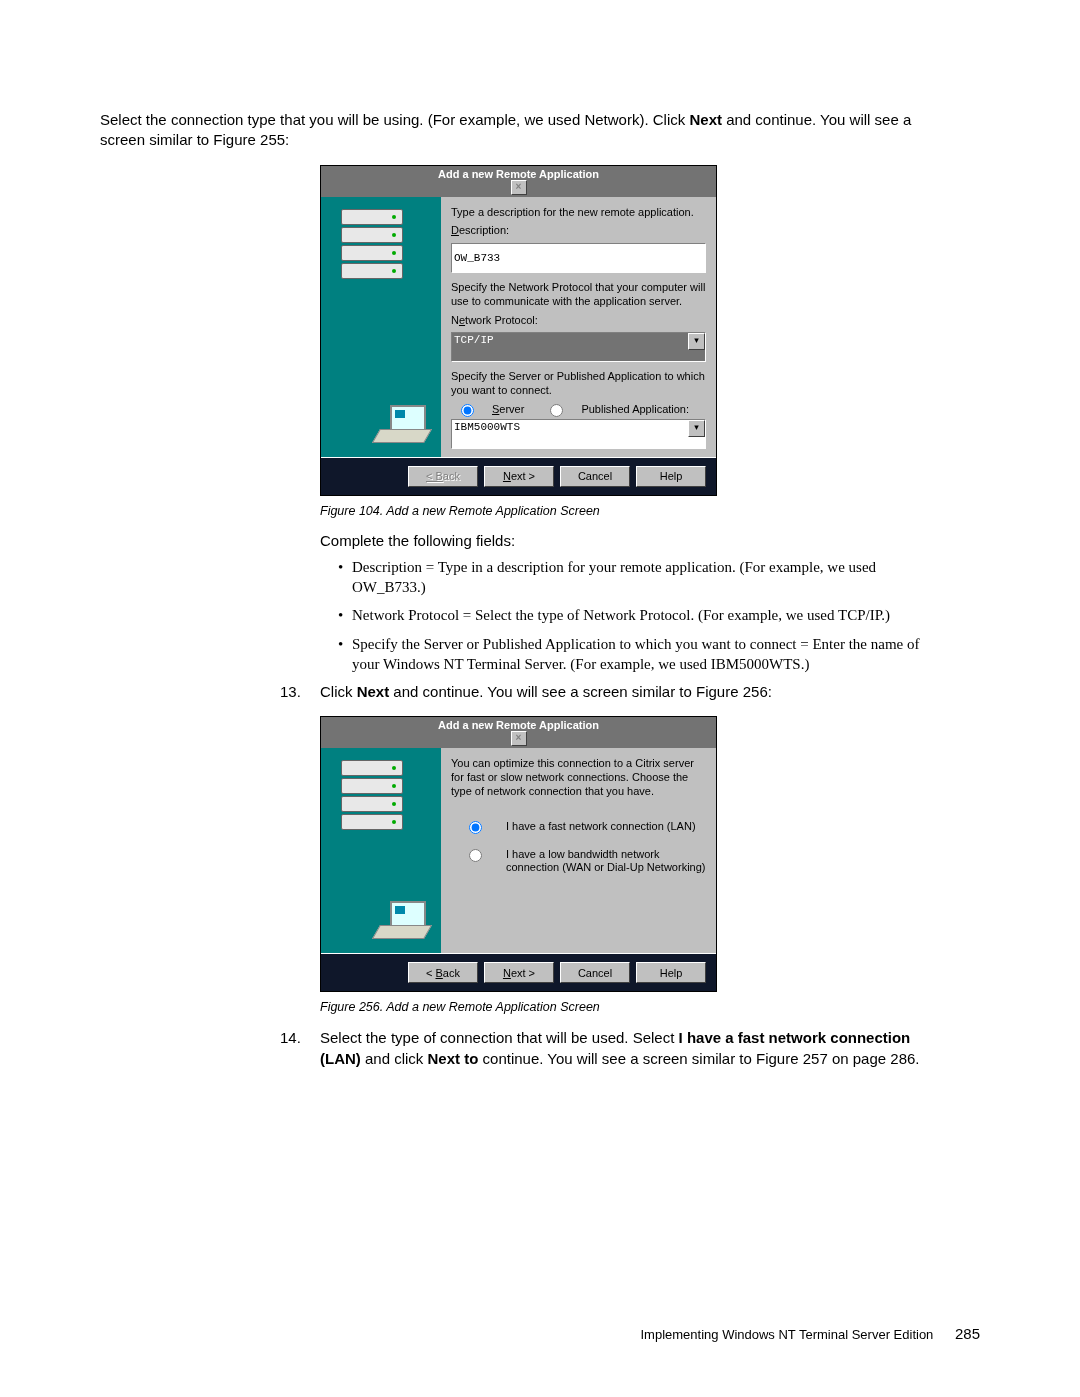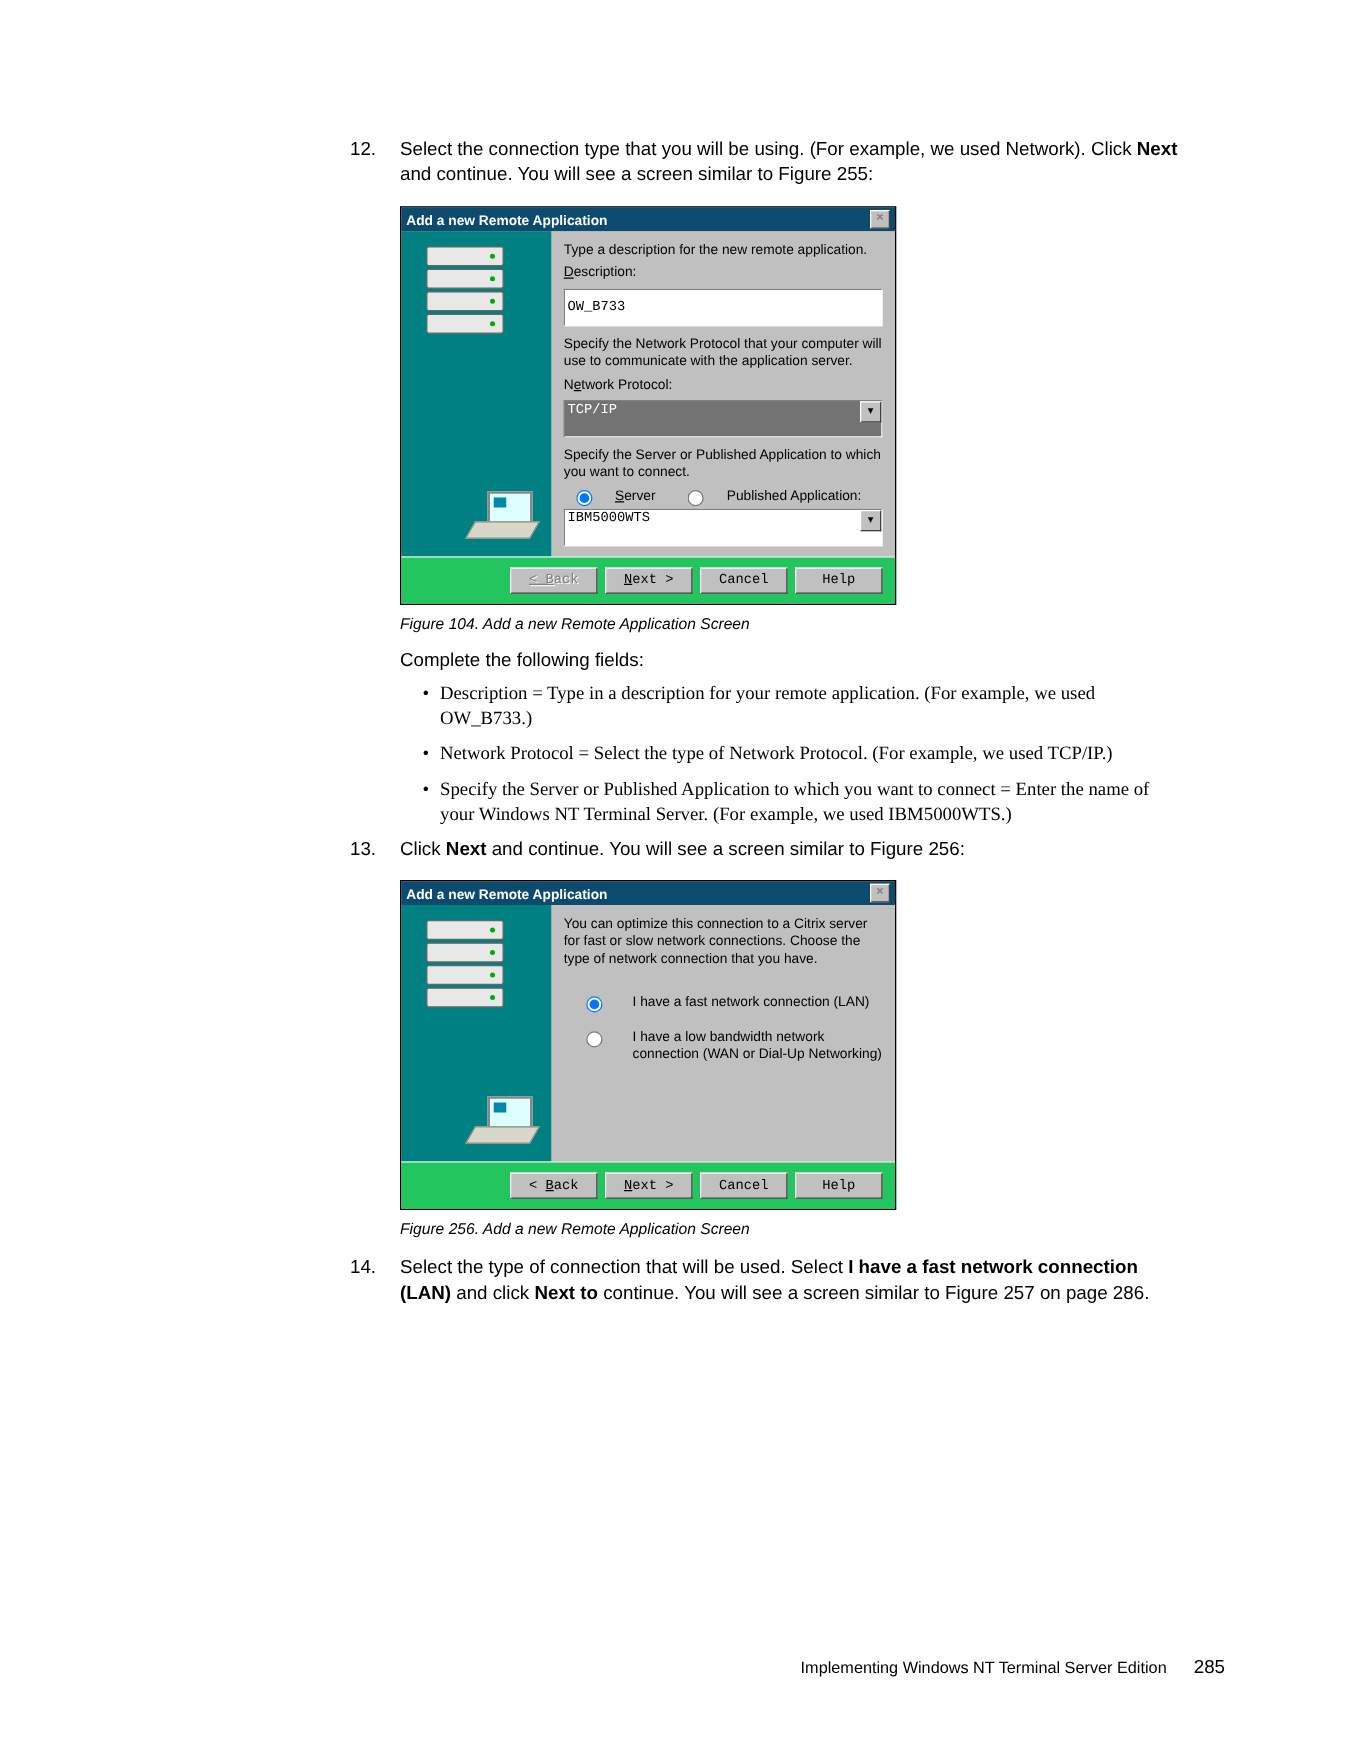--- a/index.html
+++ b/index.html
@@ -73,28 +73,29 @@
     margin-left: 220px;
     margin-top: 14px;
     margin-bottom: 4px;
     border: 1px solid #000;
     background: #c0c0c0;
     font-family: "MS Sans Serif", Tahoma, Arial, sans-serif;
     font-size: 11px;
     color: #000;
   }
   .titlebar {
-    background: #0c4a6e;
+    background: #737373;
     color: #fff;
     font-weight: bold;
     padding: 2px 4px;
     display: flex;
     justify-content: space-between;
-    align-items: flex-end;
+    align-items: center;
     font-size: 11px;
+    flex-direction: column;
   }
   .titlebar .closebox {
     width: 14px; height: 13px;
     background: #c0c0c0;
     border: 1px solid #fff;
     border-right-color:#404040; border-bottom-color:#404040;
     color:#808080;
     font-size:10px; line-height:11px; text-align:center;
     font-weight:bold;
   }
@@ -139,22 +140,21 @@
   }
   .radio-row { margin: 2px 0; display:flex; align-items:flex-start; gap:16px;}
   .radio-row input {margin:1px 2px 0 0; flex-shrink:0;}
   .radio-row label {line-height:1.25;}
   .dlg-buttons {
     border-top: 1px solid #fff;
     padding: 8px 10px;
     display:flex;
     justify-content:flex-end;
     gap:6px;
-    background:#22c55e;
-    font-family:Liberation Mono, monospace;
+    background:#0f172a;
   }
   .win-button {
     width: 70px;
     height: 21px;
     background:#c0c0c0;
     border:1px solid #fff;
     border-right-color:#404040;
     border-bottom-color:#404040;
     font-family:inherit;
     font-size:11px;
@@ -180,21 +180,20 @@
     background:#d8d8c8; border:1px solid #888;
     transform: skewX(-30deg);
   }
 </style>
 </head>
 <body>
 
 <div class="page">
 
   <div class="step">
-    <div class="step-num">12.</div>
     <div class="step-body">
       <span>Select the connection type that you will be using. (For example, we used Network). Click </span><span class="bold">Next</span><span> and continue. You will see a screen similar to Figure 255:</span>
     </div>
   </div>
 
   <div class="dialog">
     <div class="titlebar">
       <span>Add a new Remote Application</span>
       <span class="closebox">×</span>
     </div>

